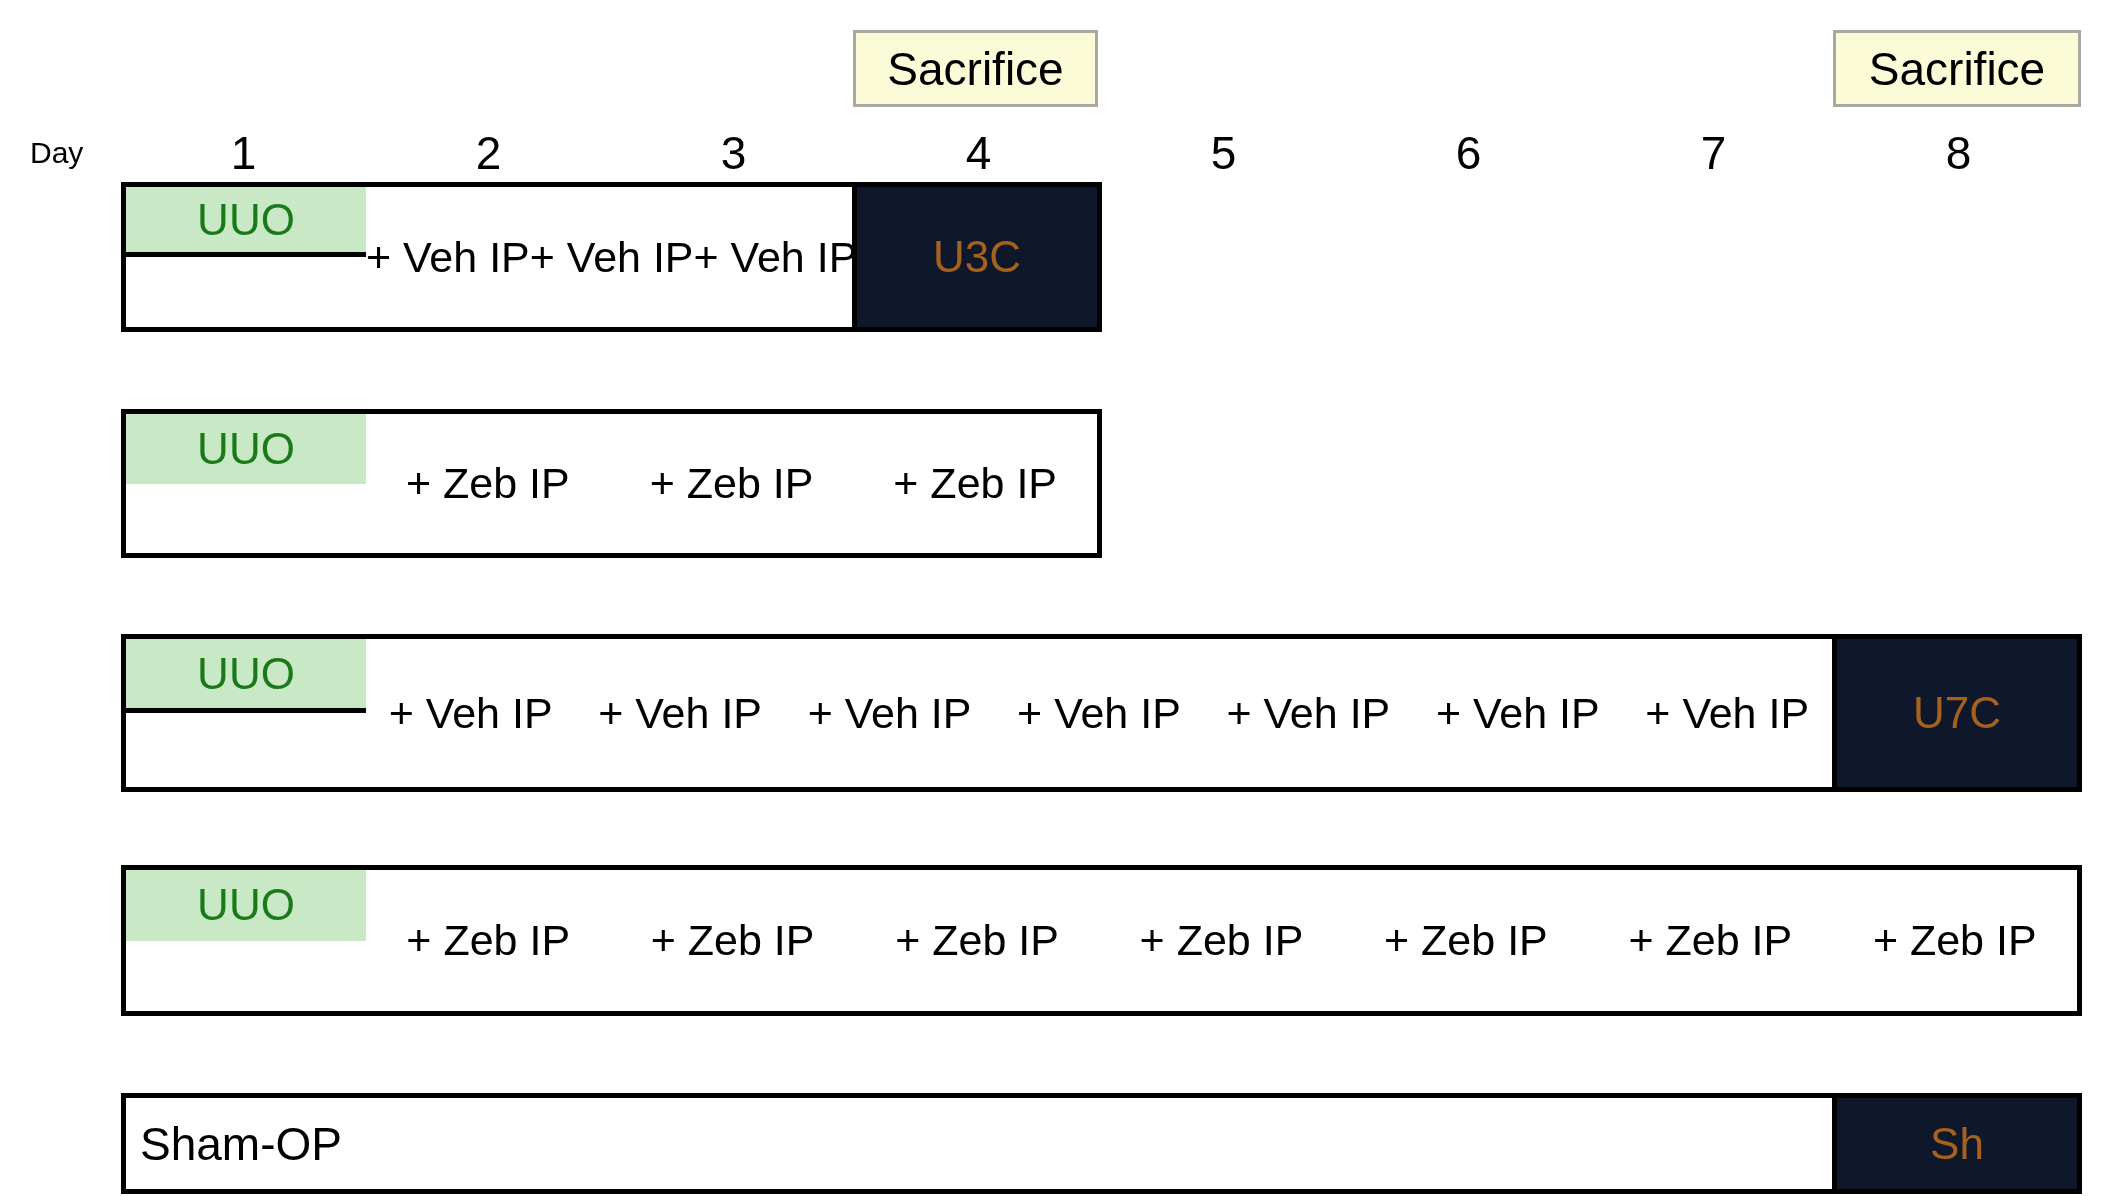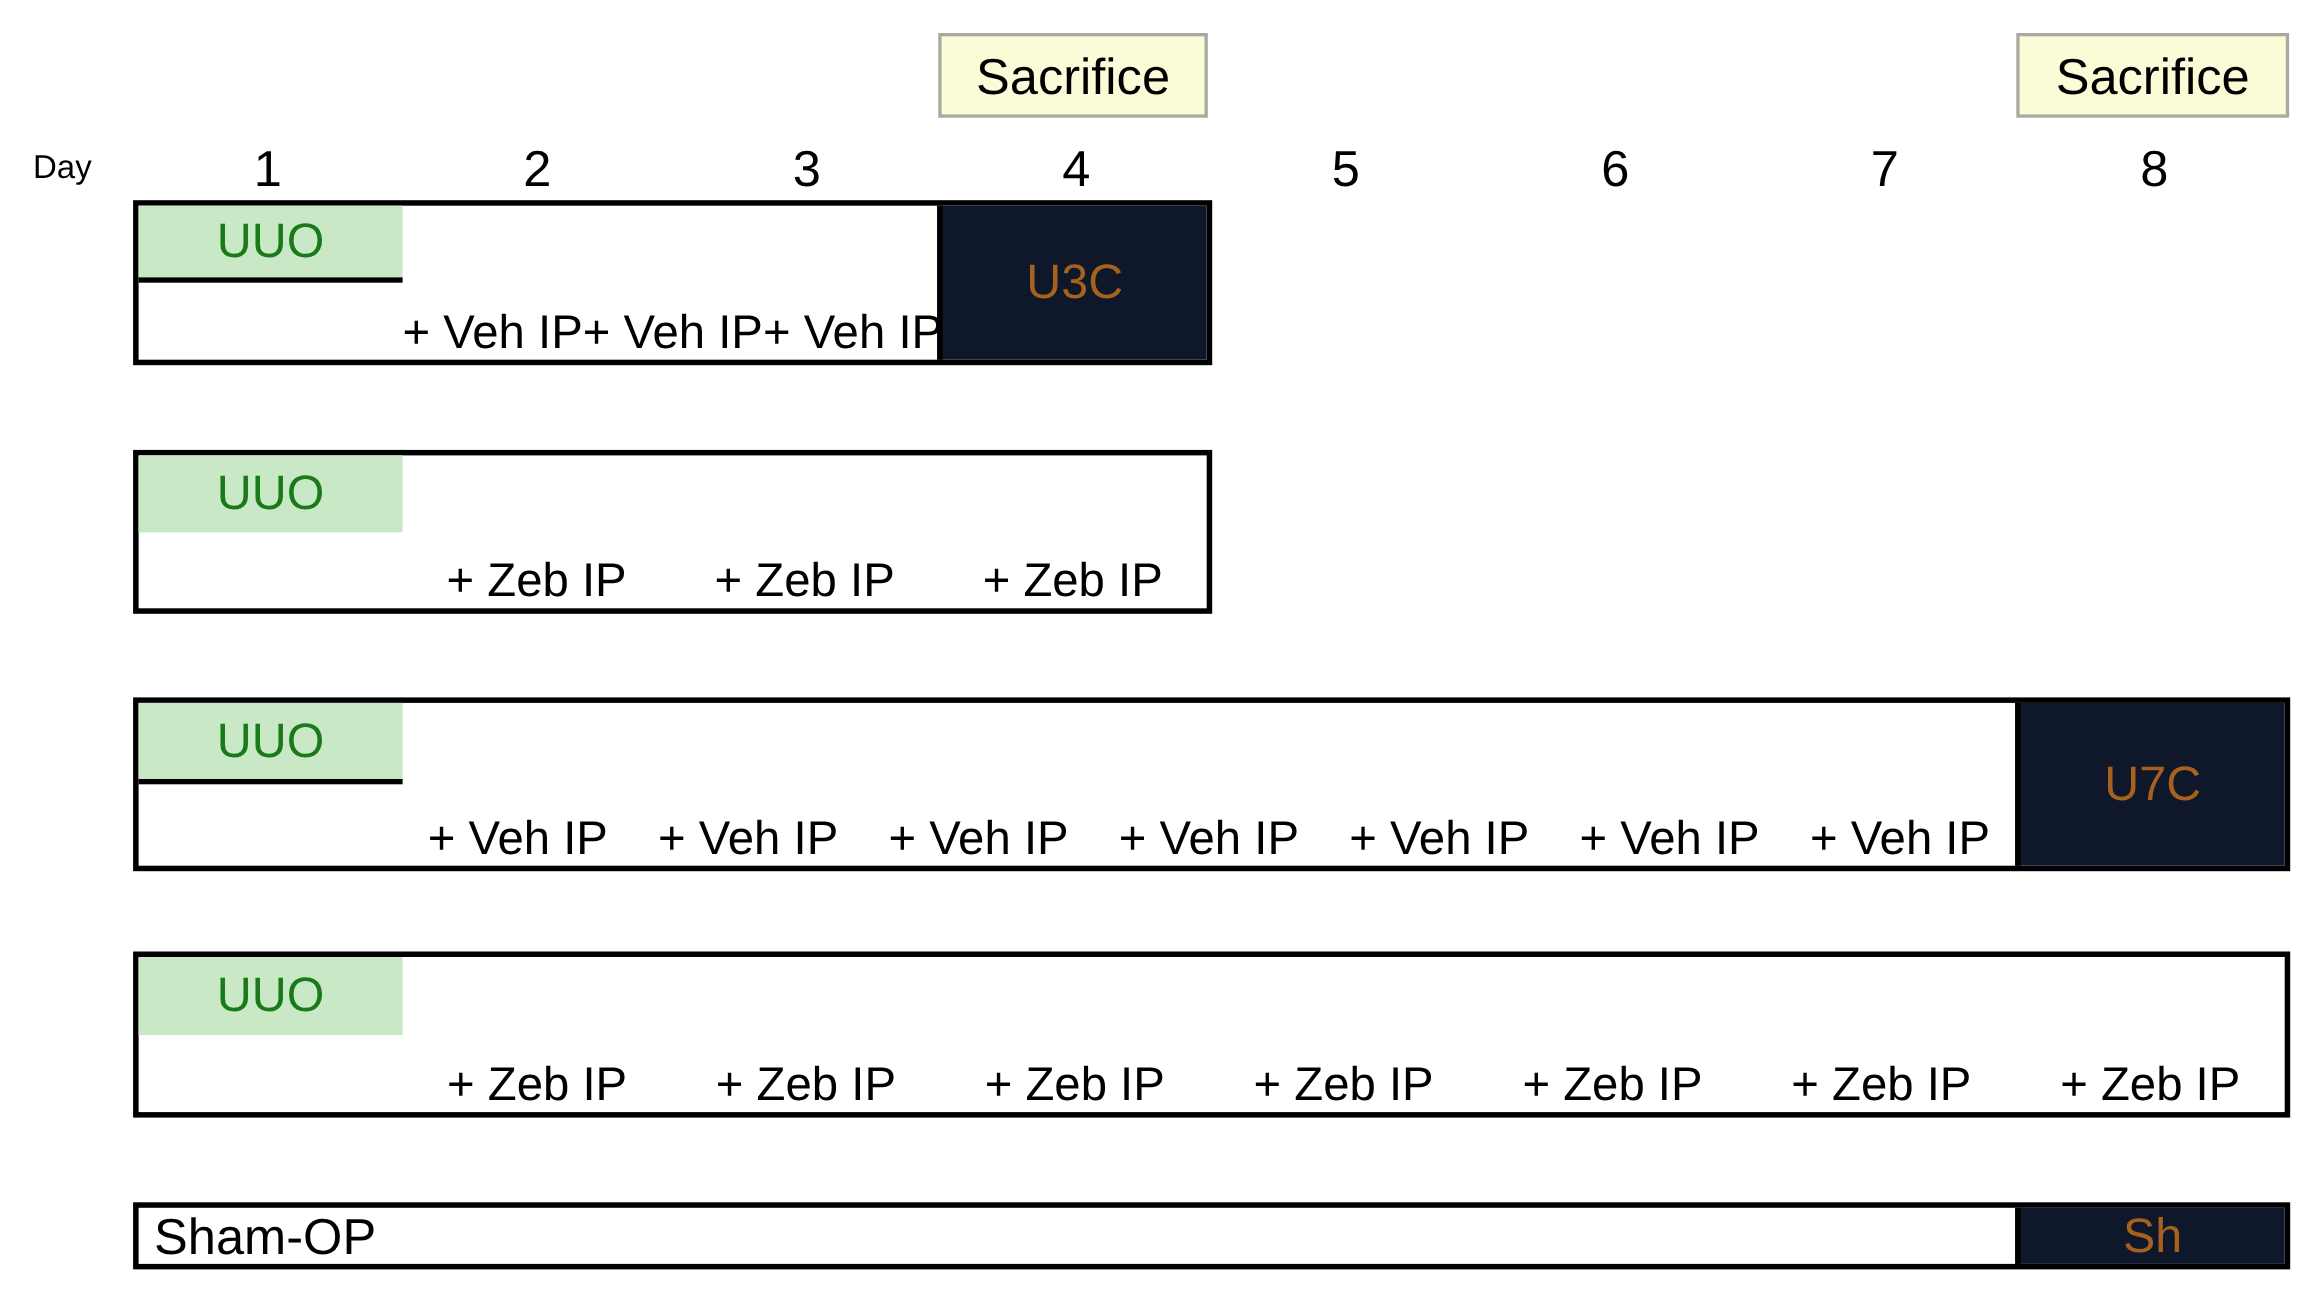--- a/index.html
+++ b/index.html
@@ -50,26 +50,26 @@
     left: 121px;
     background: #ffffff;
     border: 5px solid #000000;
     box-sizing: border-box;
     display: flex;
   }
   #group-u3c  { top: 182px;  width: 981px;  height: 150px; }
   #group-u3ze { top: 409px;  width: 981px;  height: 149px; }
   #group-u7c  { top: 634px;  width: 1961px; height: 158px; }
   #group-u7ze { top: 865px;  width: 1961px; height: 151px; }
-  #group-sh   { top: 1093px; width: 1961px; height: 61px;  }
+  #group-sh   { top: 1093px; width: 1961px; height: 101px;  }
 
   .group-body { flex: 1 1 auto; display: flex; flex-direction: row; min-width: 0; }
   .row-top { height: 50%; display: flex; box-sizing: border-box; }
   .row-top.divided { border-bottom: 5px solid #000000; }
-  .row-bottom { flex: 1 1 auto; display: flex; align-items: flex-end; }
+  .row-bottom { flex: 1 1 auto; display: flex; }
 
   .uuo-cell {
     width: 240px;
     background: #c9e8c5;
     color: #1a7a1a;
     display: flex; align-items: center; justify-content: center;
     font-size: 44px;
   }
   .inj-cell {
     flex: 1 1 0;

